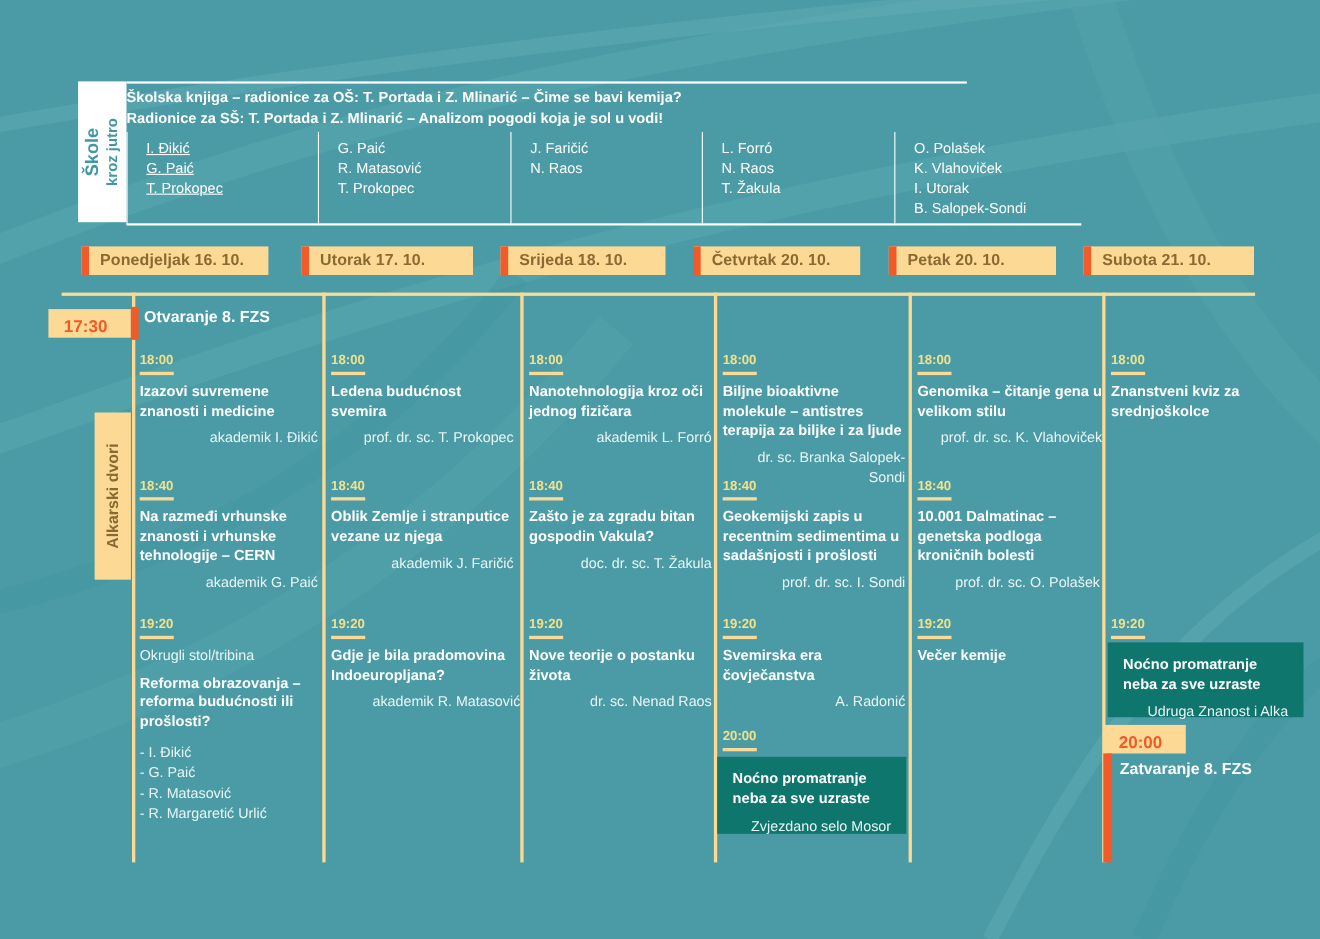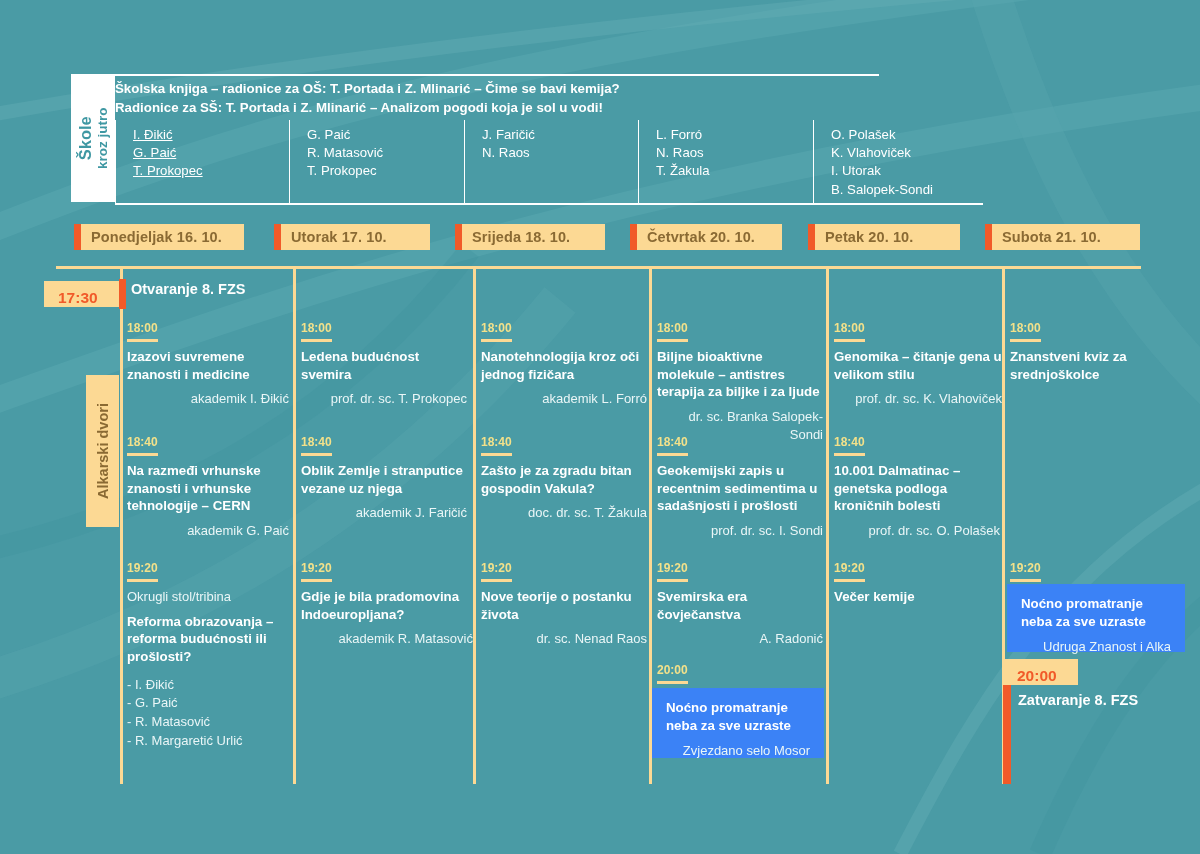--- a/index.html
+++ b/index.html
@@ -97,21 +97,21 @@
 
   
   .openchip{
     position:absolute;background:#fcd994;height:26px;display:flex;align-items:flex-end;
   }
   .openchip .t{color:#f15a29;font-weight:bold;font-size:15.5px;padding:0 12px 0 14px;}
   .openchip .redbar{width:7px;height:30px;background:#f15a29;position:absolute;right:-7px;top:-2px;}
   .opentitle{position:absolute;font-weight:bold;font-size:14.5px;color:#ffffff;}
 
   
-  .darkbox{position:absolute;background:#3b82f6;box-sizing:border-box;padding:11px 14px 4px 14px;}
+  .darkbox{position:absolute;background:#0f766e;box-sizing:border-box;padding:11px 14px 4px 14px;}
   .darkbox .title{font-weight:bold;font-size:13.3px;line-height:1.33;}
   .darkbox .speaker{text-align:right;margin-top:8px;}
 </style>
 </head>
 <body>
 
 <div class="bg-swirl">
   <svg width="1200" height="854" viewBox="0 0 1200 854" xmlns="http://www.w3.org/2000/svg">
     <rect width="1200" height="854" fill="#4a9ba5"></rect>
     <g fill="none" stroke="#5aa9b1" stroke-width="26" opacity="0.55">

